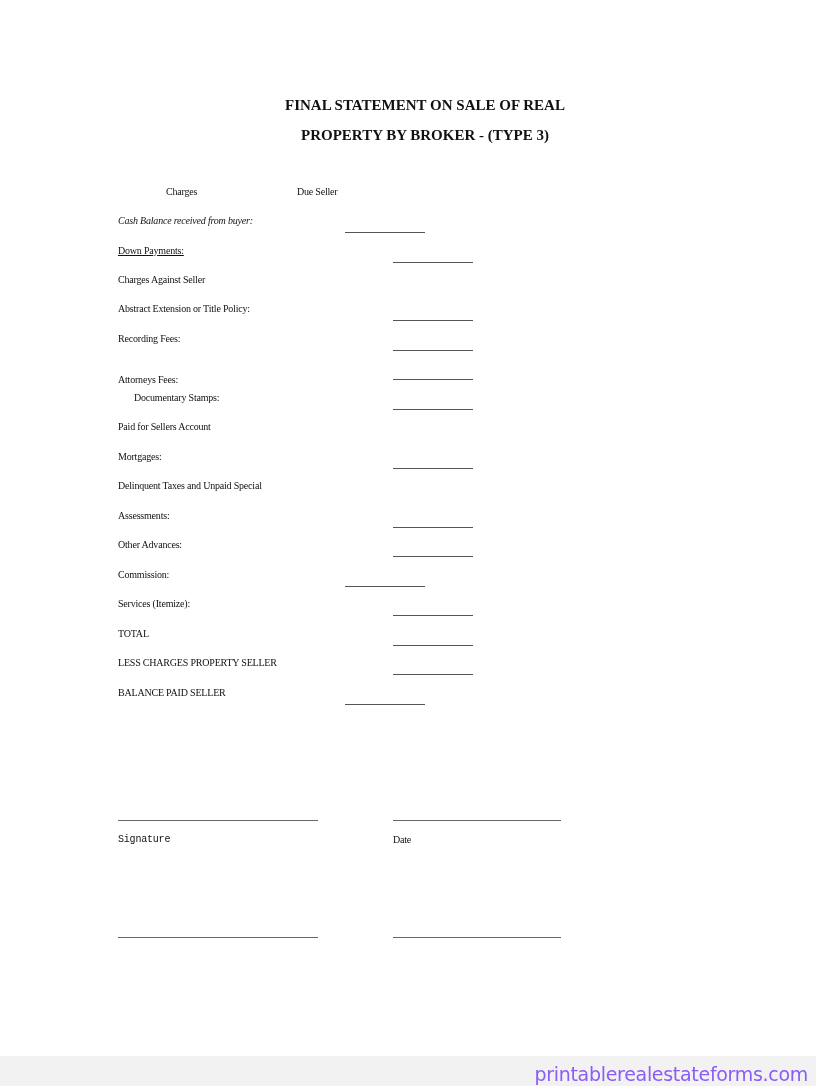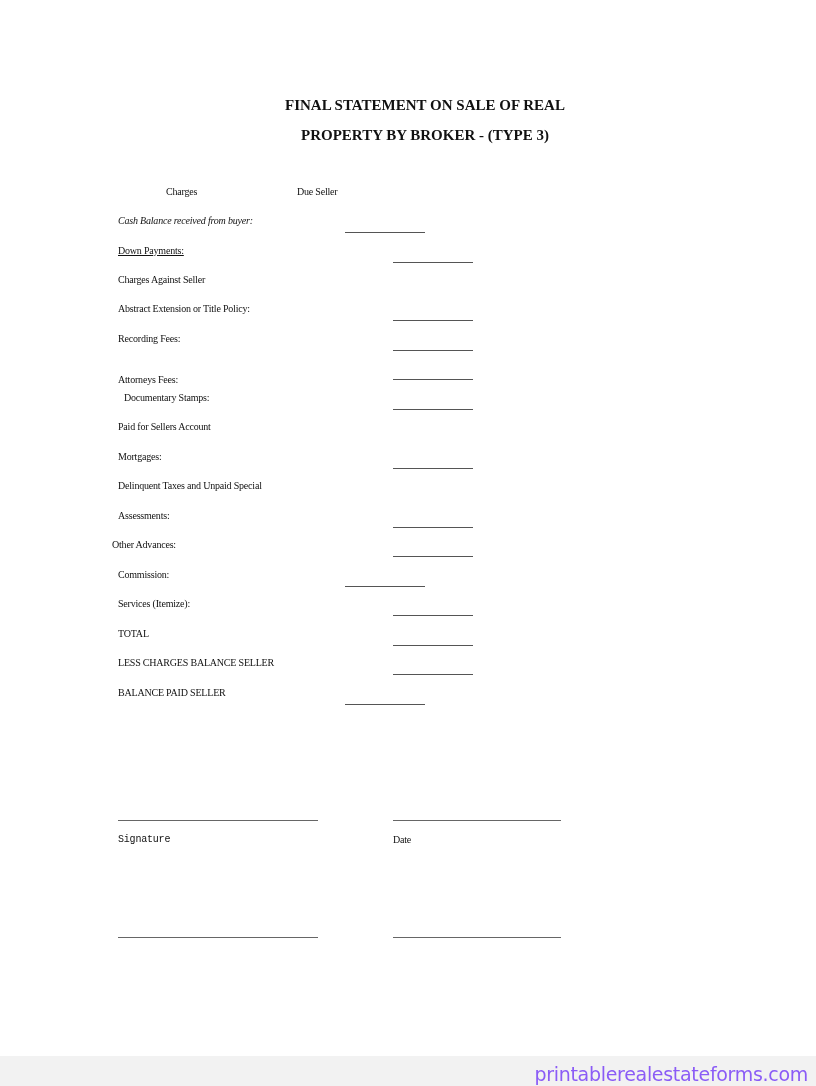--- a/index.html
+++ b/index.html
@@ -33,37 +33,37 @@
       <div class="blank col-a" style="top: 232px;"></div>
       <div class="txt" style="left: 118px; top: 245px; text-decoration: underline;">Down Payments:</div>
       <div class="blank col-b" style="top: 262px;"></div>
       <div class="txt" style="left: 118px; top: 274px;">Charges Against Seller</div>
       <div class="txt" style="left: 118px; top: 303px;">Abstract Extension or Title Policy:</div>
       <div class="blank col-b" style="top: 320px;"></div>
       <div class="txt" style="left: 118px; top: 333px;">Recording Fees:</div>
       <div class="blank col-b" style="top: 350px;"></div>
       <div class="txt" style="left: 118px; top: 362px; margin-top: 12px;">Attorneys Fees:</div>
       <div class="blank col-b" style="top: 379px;"></div>
-      <div class="txt" style="left: 124px; top: 392px;">Documentary Stamps:</div>
+      <div class="txt" style="left: 134px; top: 392px;">Documentary Stamps:</div>
       <div class="blank col-b" style="top: 409px;"></div>
       <div class="txt" style="left: 118px; top: 421px;">Paid for Sellers Account</div>
       <div class="txt" style="left: 118px; top: 451px;">Mortgages:</div>
       <div class="blank col-b" style="top: 468px;"></div>
       <div class="txt" style="left: 118px; top: 480px;">Delinquent Taxes and Unpaid Special</div>
       <div class="txt" style="left: 118px; top: 510px;">Assessments:</div>
       <div class="blank col-b" style="top: 527px;"></div>
-      <div class="txt" style="left: 112px; top: 539px;">Other Advances:</div>
+      <div class="txt" style="left: 118px; top: 539px;">Other Advances:</div>
       <div class="blank col-b" style="top: 556px;"></div>
       <div class="txt" style="left: 118px; top: 569px;">Commission:</div>
       <div class="blank col-a" style="top: 586px;"></div>
       <div class="txt" style="left: 118px; top: 598px;">Services (Itemize):</div>
       <div class="blank col-b" style="top: 615px;"></div>
       <div class="txt" style="left: 118px; top: 628px;">TOTAL</div>
       <div class="blank col-b" style="top: 645px;"></div>
-      <div class="txt" style="left: 118px; top: 657px;">LESS CHARGES BALANCE SELLER</div>
+      <div class="txt" style="left: 118px; top: 657px;">LESS CHARGES PROPERTY SELLER</div>
       <div class="blank col-b" style="top: 674px;"></div>
       <div class="txt" style="left: 118px; top: 687px;">BALANCE PAID SELLER</div>
       <div class="blank col-a" style="top: 704px;"></div>
     </div>
 
   <div class="sig-line" style="left:118px; top:820px; width:200px;"></div>
   <div class="sig-line" style="left:393px; top:820px; width:168px;"></div>
   <div class="txt" style="left:118px; top:834px;font-family:Liberation Mono, monospace;">Signature</div>
   <div class="txt" style="left:393px; top:834px;">Date</div>
 

